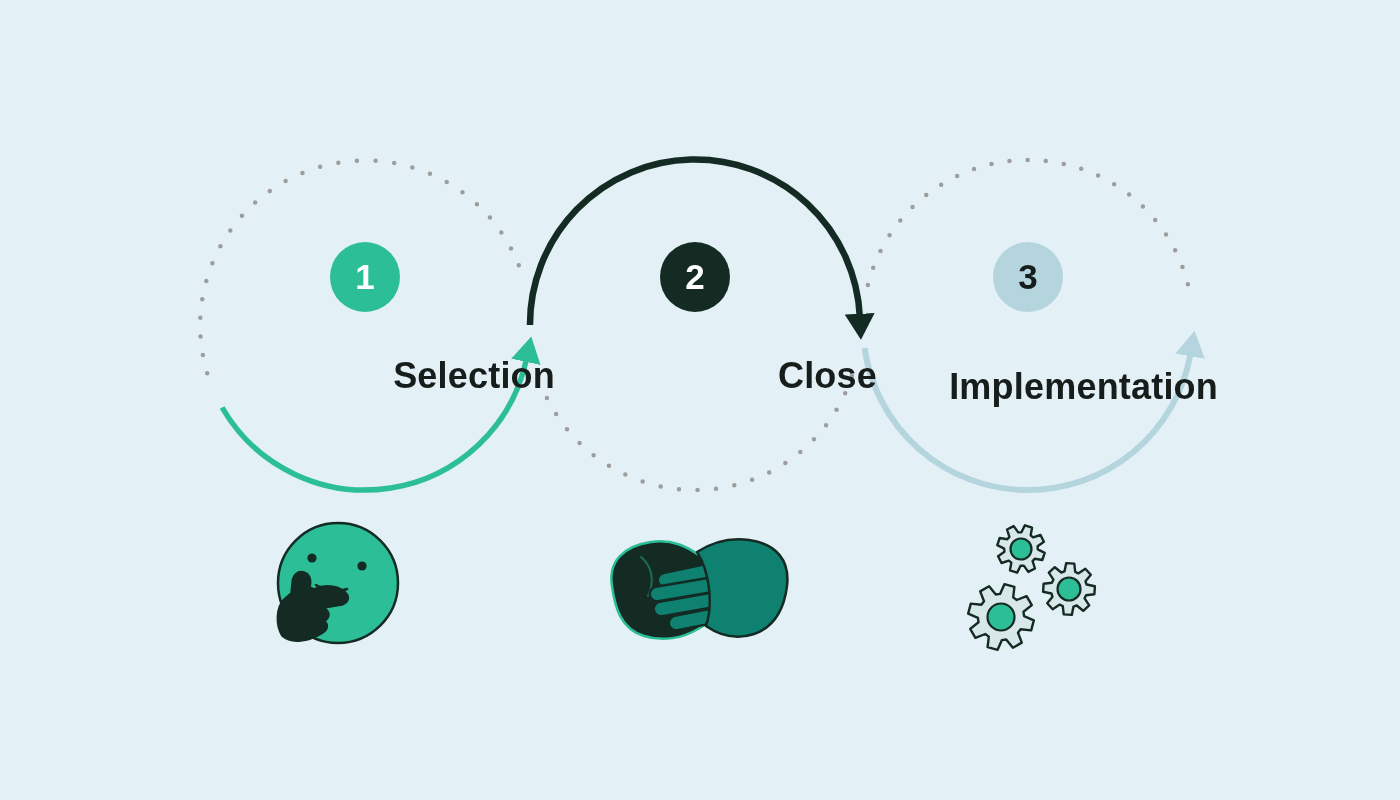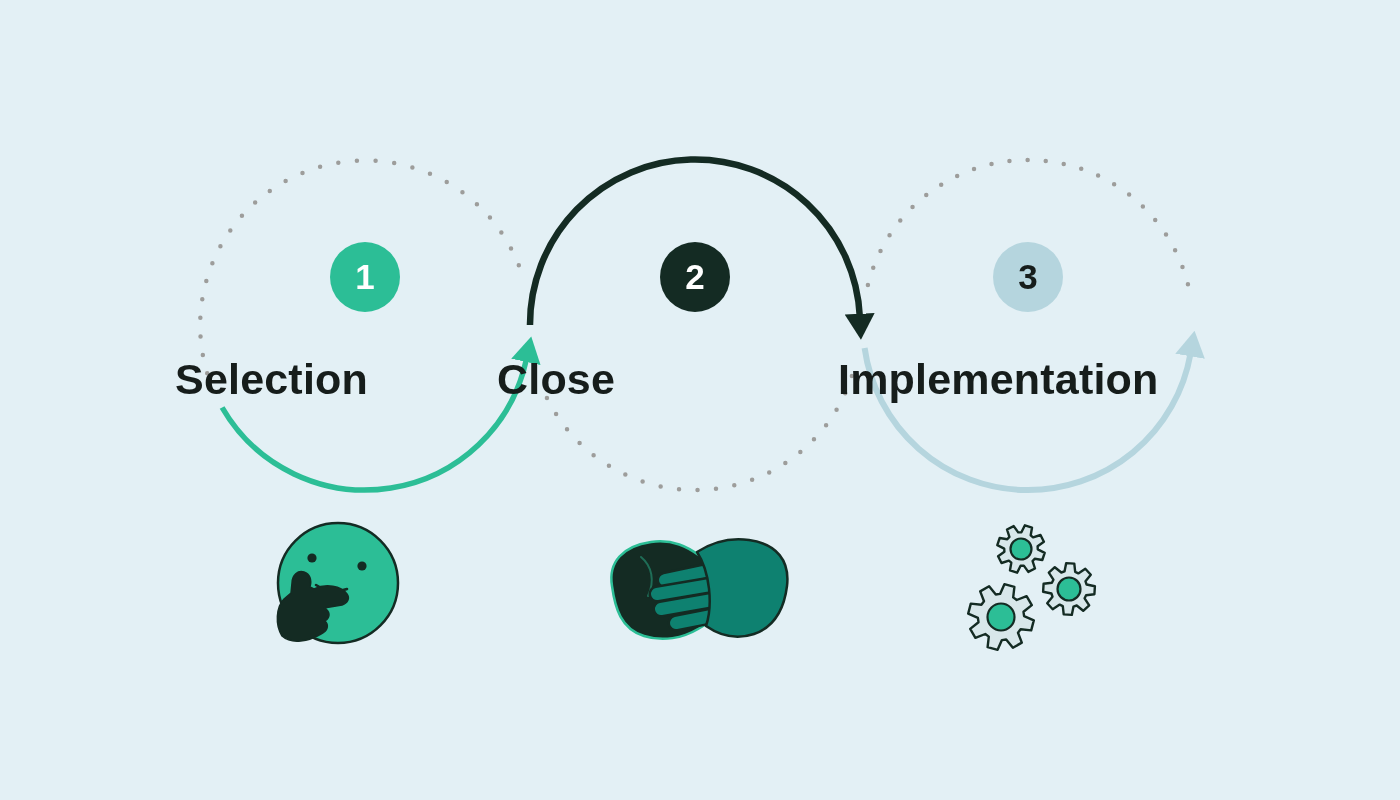--- a/index.html
+++ b/index.html
@@ -25,21 +25,21 @@
   .mk-green{fill:var(--green);}
   .mk-dark{fill:var(--dark);}
   .mk-light{fill:var(--light-blue);}
 
   
   .badge{position:absolute;width:70px;height:70px;border-radius:50%;
          text-align:center;line-height:70px;font-size:35px;font-weight:bold;}
   .step-1 .badge{background:var(--green);color:var(--white);}
   .step-2 .badge{background:var(--dark);color:var(--white);}
   .step-3 .badge{background:var(--light-blue);color:var(--text);}
-  .label{position:absolute;width:380px;text-align:left;font-size:43px;
+  .label{position:absolute;width:380px;text-align:right;font-size:36px;
          font-weight:bold;color:var(--text);letter-spacing:.2px;}
 
   
   .face{fill:var(--green);stroke:var(--dark);stroke-width:2.5;}
   .ink{fill:var(--dark);}
   .line{fill:none;stroke:var(--dark);stroke-width:2.6;stroke-linecap:round;}
   .inkfill{fill:var(--dark);stroke:var(--dark);stroke-width:1.5;stroke-linejoin:round;}
   .hand-left{fill:var(--dark);stroke:var(--green);stroke-width:2.5;stroke-linejoin:round;}
   .crease{fill:none;stroke:var(--green);stroke-width:2;opacity:.45;stroke-linecap:round;}
   .finger-outline{fill:none;stroke:var(--dark);stroke-width:17;stroke-linecap:round;}
@@ -117,16 +117,16 @@
     <div class="label" style="left:175px;top:355px">Selection</div>
   </div>
 
   <div class="step step-2">
     <div class="badge" style="left:660px;top:242px">2</div>
     <div class="label" style="left:497px;top:355px">Close</div>
   </div>
 
   <div class="step step-3">
     <div class="badge" style="left:993px;top:242px">3</div>
-    <div class="label" style="left:838px;top:355px">Implementation</div>
+    <div class="label" style="left:838px;top:366px">Implementation</div>
   </div>
 
 </div>
 
 </body></html>

